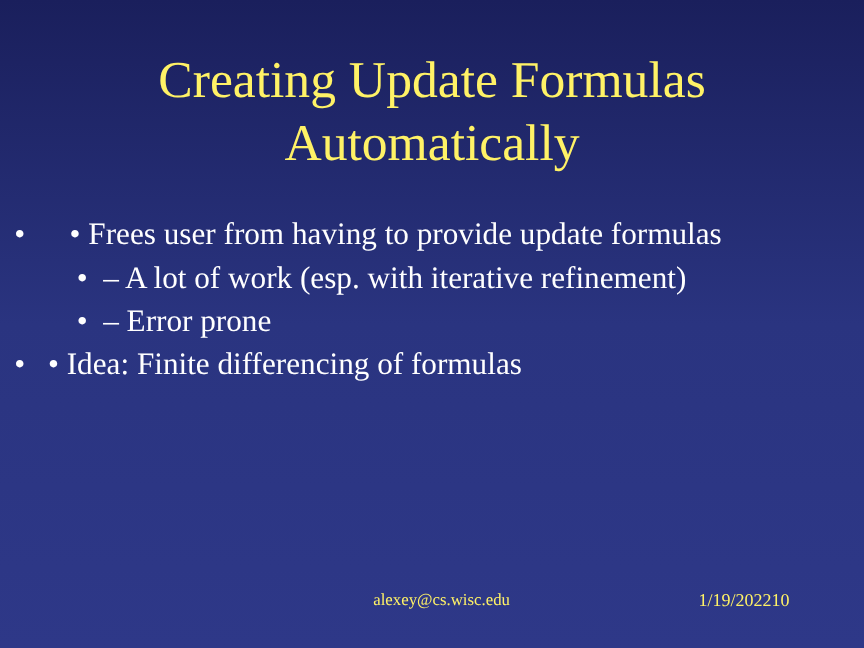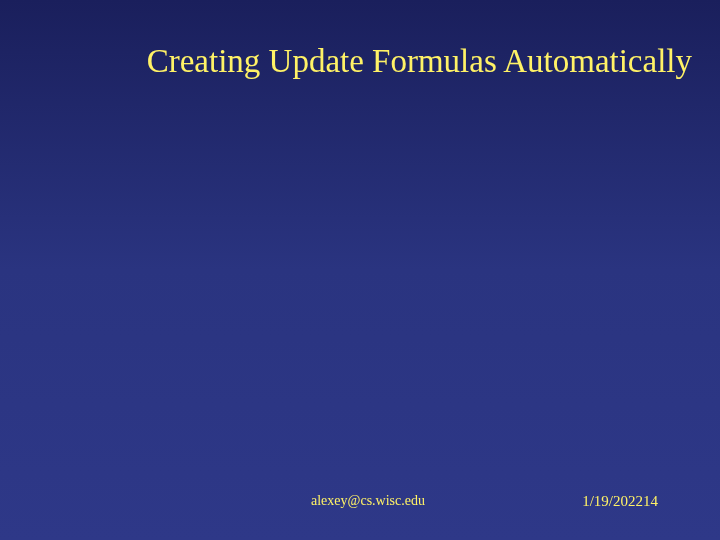--- a/index.html
+++ b/index.html
@@ -10,22 +10,22 @@
     overflow: hidden;
   }
   body {
     background: linear-gradient(to bottom, #1a1f5c 0%, #2a3480 50%, #2e3888 100%);
     font-family: "Times New Roman", Times, serif;
     color: #ffffff;
     position: relative;
   }
   .title {
     color: #fff266;
-    font-size: 33px;
-    text-align: right;
+    font-size: 43px;
+    text-align: center;
     padding: 42px 28px 0 28px;
     line-height: 1.2;
   }
   .body {
     padding: 32px 34px 0 34px;
     font-size: 26px;
     line-height: 1.4;
   }
   .b1 li::marker {
     content: "•  ";
@@ -95,19 +95,31 @@
     position: relative;
     z-index: 1;
   }
 </style>
 </head>
 <body>
 
 <div class="title">Creating Update Formulas Automatically</div>
 
 <div class="body">
+  <ul class="b1">
+    <li>
+      <span>Frees user from having to provide update formulas</span>
+      <ul class="b2">
+        <li><span>A lot of work (esp. with iterative refinement)</span></li>
+        <li><span>Error prone</span></li>
+      </ul>
+    </li>
+    <li>
+      <span>Idea: Finite differencing of formulas</span>
+    </li>
+  </ul>
 </div>
 
 <div class="footer">
   <span class="date">1/19/2022</span>
   <span class="center">alexey@cs.wisc.edu</span>
-  <span class="num">14</span>
+  <span class="num">10</span>
 </div>
 
 </body></html>

